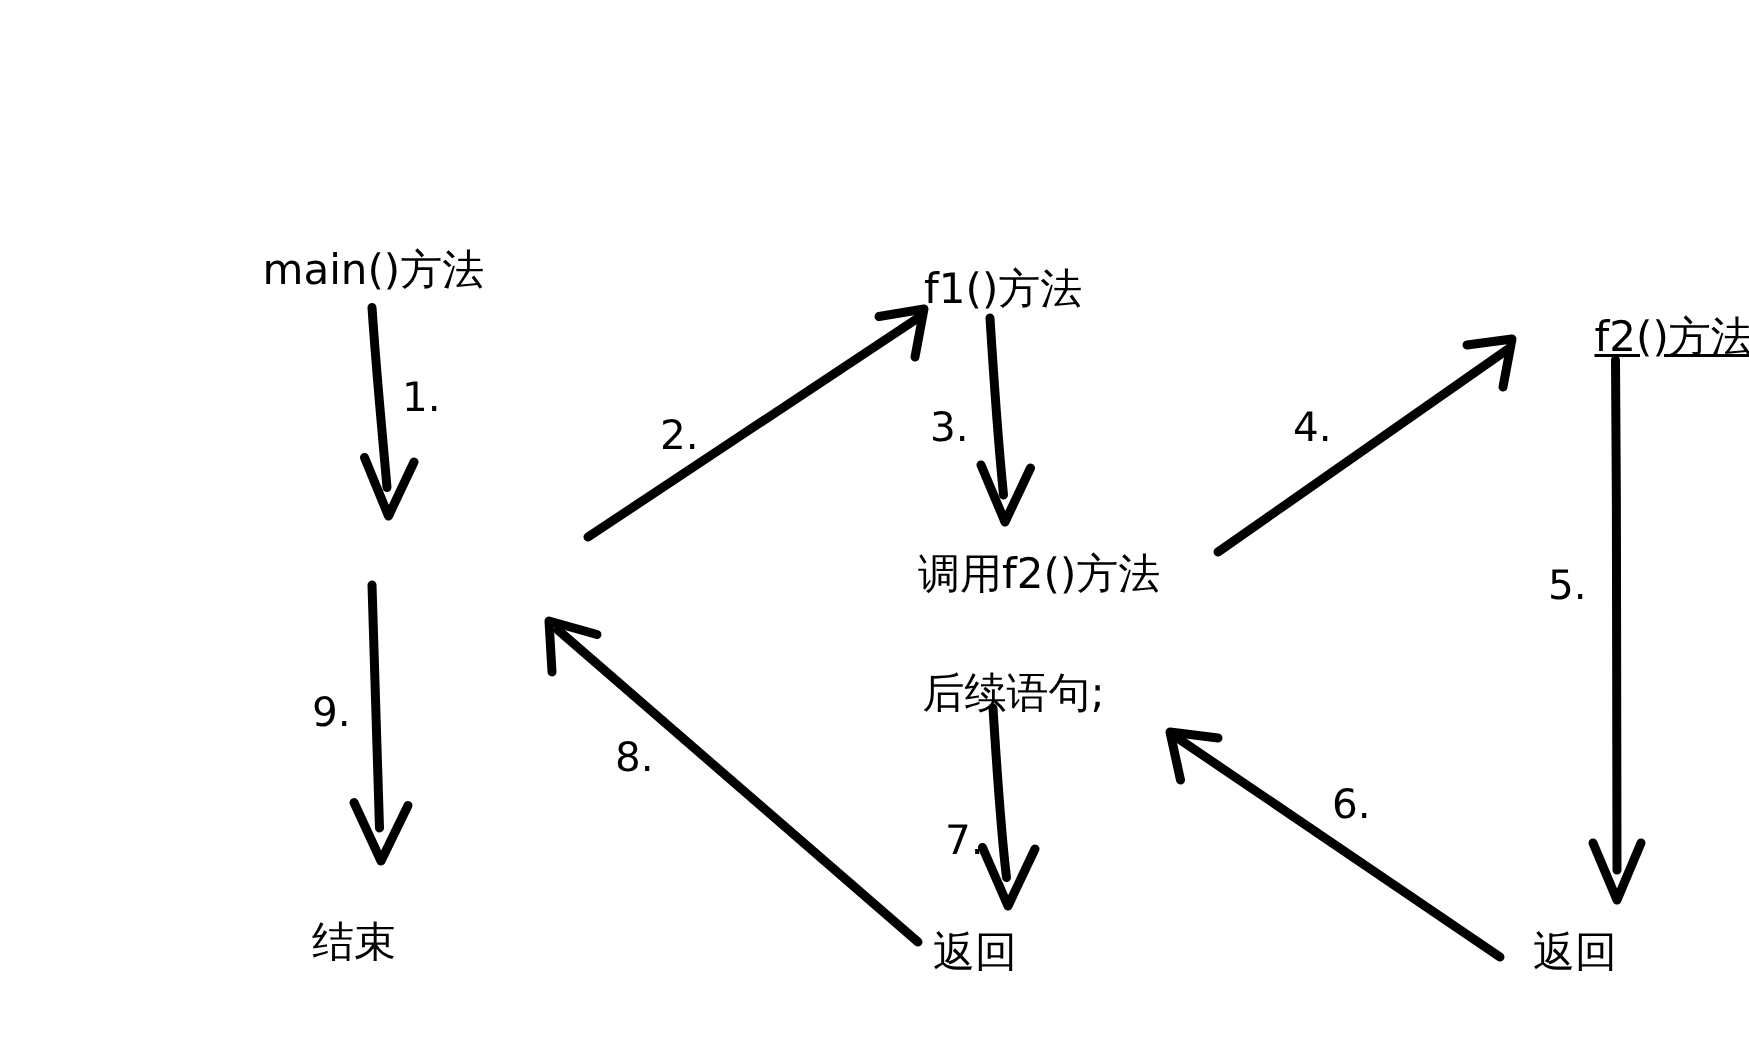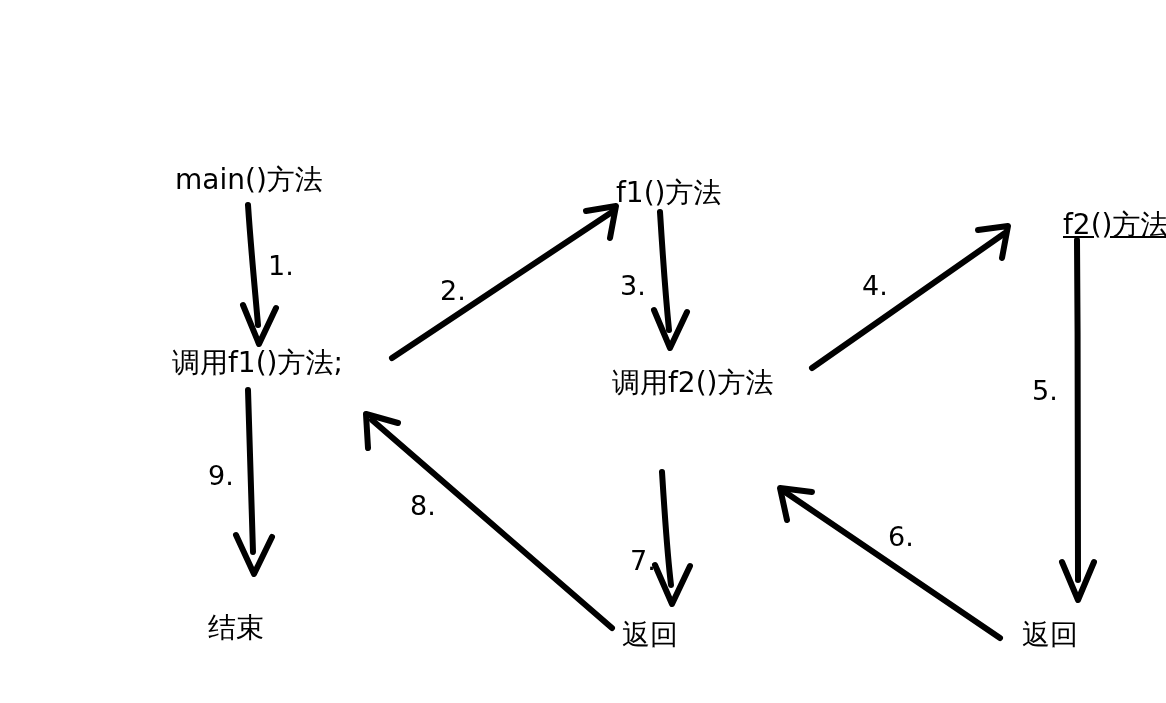--- a/index.html
+++ b/index.html
@@ -90,24 +90,24 @@
       <path d="M368 448 L366 414 L398 423" stroke-width="6" stroke-linecap="round" stroke-linejoin="round"></path>
     </g>
 
     <g>
       <path d="M248 390 C 250 460, 252 520, 253 552" stroke-width="6" stroke-linecap="round"></path>
       <path d="M236 535 L254 574 L272 537" stroke-width="6" stroke-linecap="round" stroke-linejoin="round"></path>
     </g>
   </svg>
 
   <div class="node-label" style="left:175px; top:165px;">main()方法</div>
-  <div class="node-label" style="left:172px; top:348px;">调用f1()方法;</div>
   <div class="node-label" style="left:208px; top:585px;margin-top:28px;">结束</div>
   <div class="node-label" style="left:616px; top:178px;text-align:center;">f1()方法</div>
   <div class="node-label" style="left:612px; top:368px;">调用f2()方法</div>
+  <div class="node-label" style="left:615px; top:447px;">后续语句;</div>
   <div class="node-label" style="left:622px; top:620px;">返回</div>
   <div class="node-label" style="left:1063px; top:210px;text-decoration:underline;">f2()方法</div>
   <div class="node-label" style="left:1022px; top:620px;">返回</div>
 
   <div class="step-label" style="left:268px; top:252px;">1.</div>
   <div class="step-label" style="left:440px; top:277px;">2.</div>
   <div class="step-label" style="left:620px; top:272px;">3.</div>
   <div class="step-label" style="left:862px; top:272px;">4.</div>
   <div class="step-label" style="left:1032px; top:377px;">5.</div>
   <div class="step-label" style="left:888px; top:523px;">6.</div>

